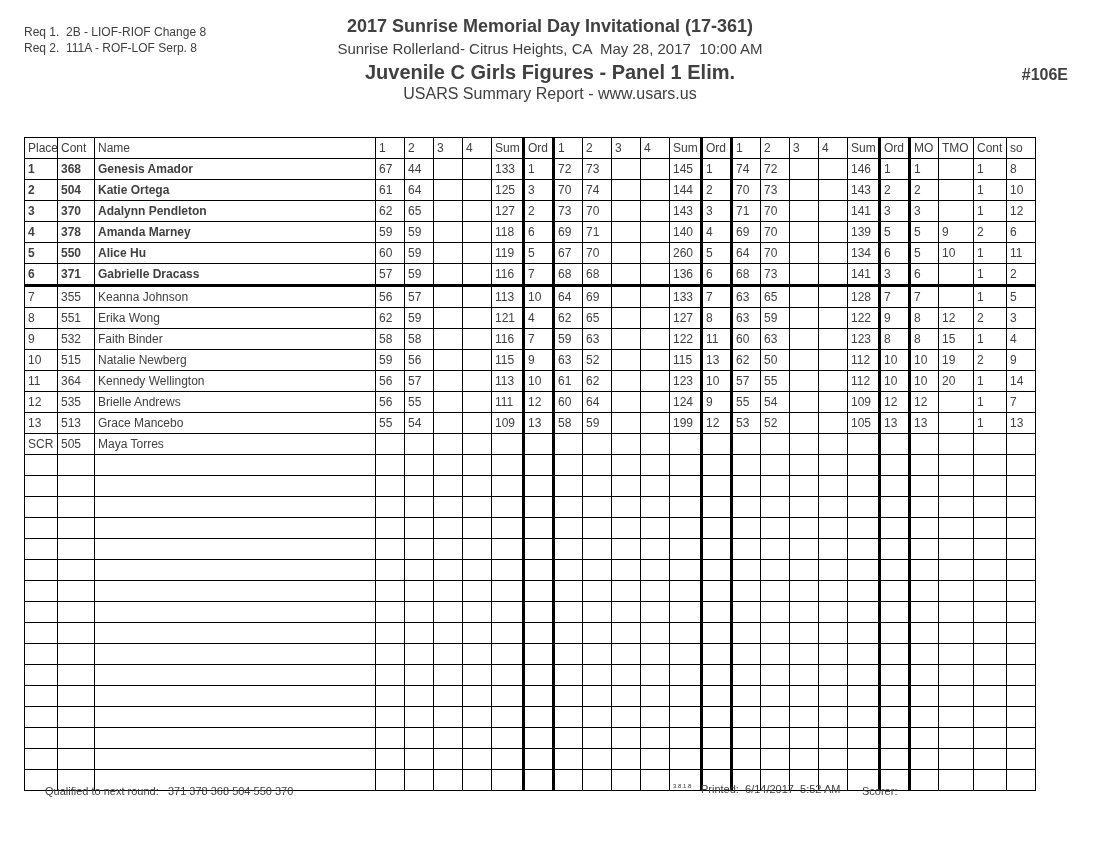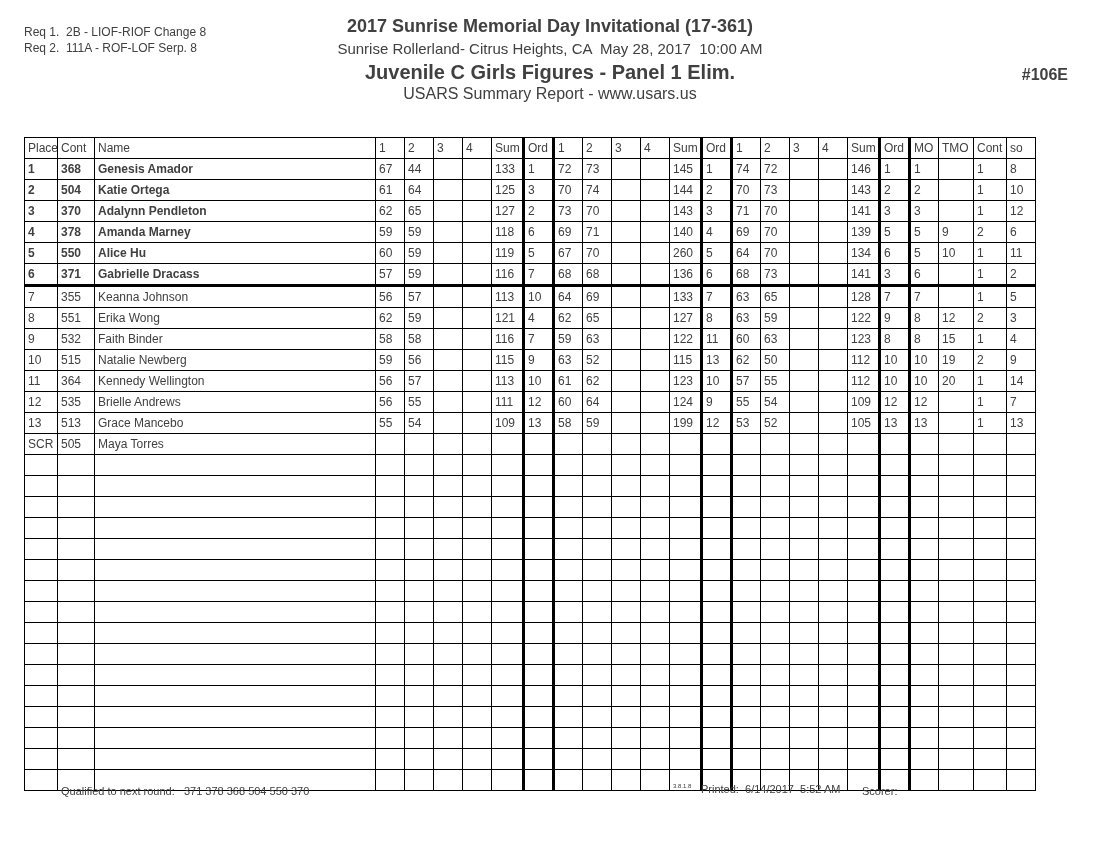--- a/index.html
+++ b/index.html
@@ -32,21 +32,21 @@
   tr.judge-row td.spacer { border:none; }
   .thick { border-left:3px solid #000 !important; border-right:3px solid #000 !important; }
   td.c-ord { font-weight:bold; text-align:center; }
   td.c-sum { text-align:right; }
   td.c-rule, td.c-so { text-align:center; }
   tr.qualifier td.c-place, tr.qualifier td.c-cont, tr.qualifier td.c-name { font-weight:bold; }
   tr.cutoff td { border-bottom:3px solid #000; }
 
   
   .footer { position:absolute; left:24px; top:783px; width:1011px; height:16px; font-size:11px; }
-  .footer .qualified { position:absolute; left:16px; top:2px;padding-left:21px; }
+  .footer .qualified { position:absolute; left:0; top:2px;padding-left:21px; }
   .footer .version { position:absolute; left:649px; top:0; font-size:6px; }
   .footer .printed { position:absolute; left:677px; top:0; }
   .footer .scorer { position:absolute; left:838px; top:2px; }
 </style>
 </head>
 <body>
 
 <div class="page">
 
   <div class="req-block">

